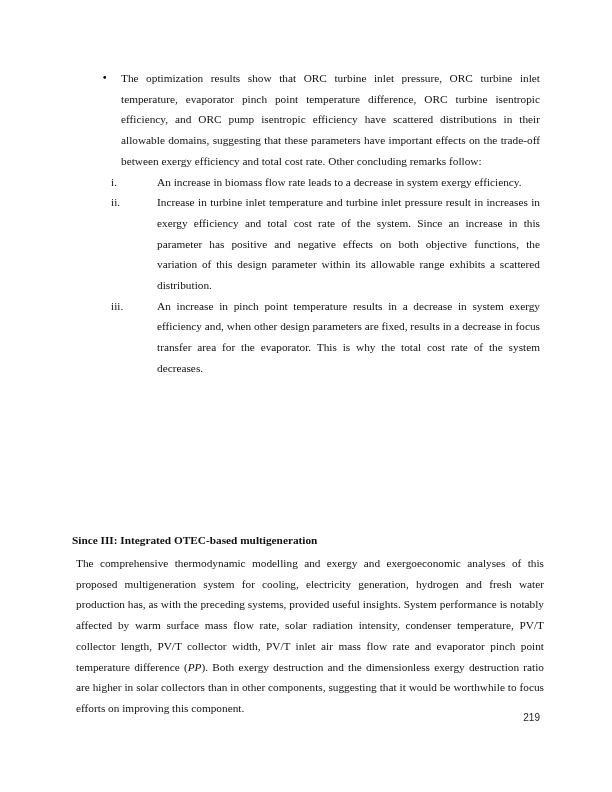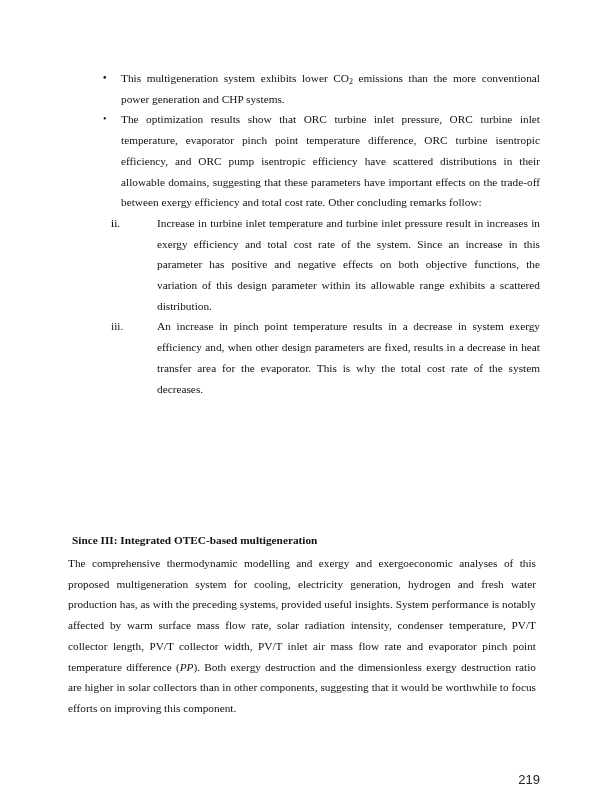--- a/index.html
+++ b/index.html
@@ -71,72 +71,72 @@
       left: 72px;
       top: 530px;
       width: 468px;
       font-weight: bold;
       line-height: 20.7px;
       margin: 0;
       font-size: 11.3px;
     }
     .section-body {
       position: absolute;
-      left: 68px;
+      left: 76px;
       top: 553px;
       width: 468px;
       line-height: 20.7px;
       text-align: justify;
       text-align-last: left;
       margin: 0;
     }
     .page-number {
       position: absolute;
       left: 510px;
-      top: 772px;
+      top: 712px;
       width: 30px;
       text-align: right;
       font-family: "Liberation Sans", "DejaVu Sans", sans-serif;
-      font-size: 13px;
+      font-size: 10px;
       color: #222;
     }
     sub { font-size: 0.7em; vertical-align: -0.25em; line-height: 0; }
     em { font-style: italic; }
   </style>
 </head>
 <body>
 
 <div class="page">
 
   <ul class="bullets">
 
     <li class="bullet-item">
       <span class="bullet-dot">•</span>
     </li>
 
     <li class="bullet-item">
       <span class="bullet-dot">•</span>
-      <span><span>This multigeneration system exhibits lower CO</span><sub>2</sub><span> emissions than the more conventional power generation and CHP systems.</span></span>
     </li>
 
     <li class="bullet-item">
       <span class="bullet-dot">•</span>
       <span>The optimization results show that ORC turbine inlet pressure, ORC turbine inlet temperature, evaporator pinch point temperature difference, ORC turbine isentropic efficiency, and ORC pump isentropic efficiency have scattered distributions in their allowable domains, suggesting that these parameters have important effects on the trade-off between exergy efficiency and total cost rate. Other concluding remarks follow:</span>
 
       <ol class="roman-list">
         <li class="roman-item">
           <span class="roman-num">i.</span>
+          <span>An increase in biomass flow rate leads to a decrease in system exergy efficiency.</span>
         </li>
         <li class="roman-item">
           <span class="roman-num">ii.</span>
           <span>Increase in turbine inlet temperature and turbine inlet pressure result in increases in exergy efficiency and total cost rate of the system. Since an increase in this parameter has positive and negative effects on both objective functions, the variation of this design parameter within its allowable range exhibits a scattered distribution.</span>
         </li>
         <li class="roman-item">
           <span class="roman-num">iii.</span>
-          <span>An increase in pinch point temperature results in a decrease in system exergy efficiency and, when other design parameters are fixed, results in a decrease in heat transfer area for the evaporator. This is why the total cost rate of the system decreases.</span>
+          <span>An increase in pinch point temperature results in a decrease in system exergy efficiency and, when other design parameters are fixed, results in a decrease in focus transfer area for the evaporator. This is why the total cost rate of the system decreases.</span>
         </li>
       </ol>
     </li>
   </ul>
 
   <h3 class="section-heading">Since III: Integrated OTEC-based multigeneration</h3>
 
   <p class="section-body"><span>The comprehensive thermodynamic modelling and exergy and exergoeconomic analyses of this proposed multigeneration system for cooling, electricity generation, hydrogen and fresh water production has, as with the preceding systems, provided useful insights. System performance is notably affected by warm surface mass flow rate, solar radiation intensity, condenser temperature, PV/T collector length, PV/T collector width, PV/T inlet air mass flow rate and evaporator pinch point temperature difference (</span><em>PP</em><span>). Both exergy destruction and the dimensionless exergy destruction ratio are higher in solar collectors than in other components, suggesting that it would be worthwhile to focus efforts on improving this component.</span></p>
 
   <div class="page-number">219</div>

